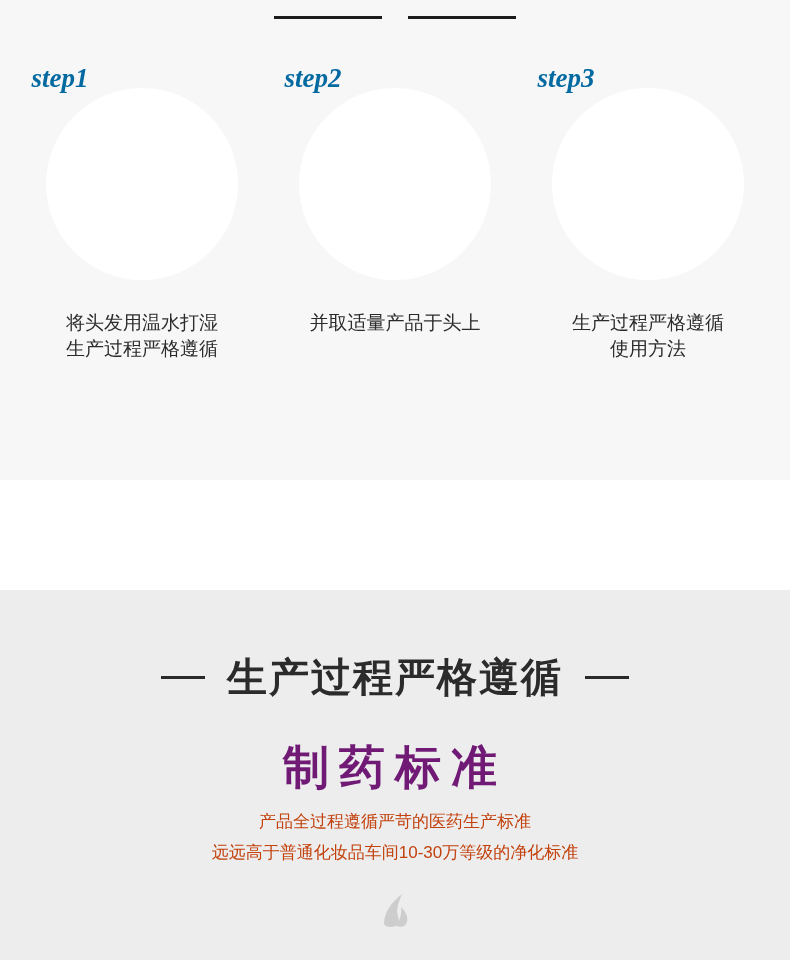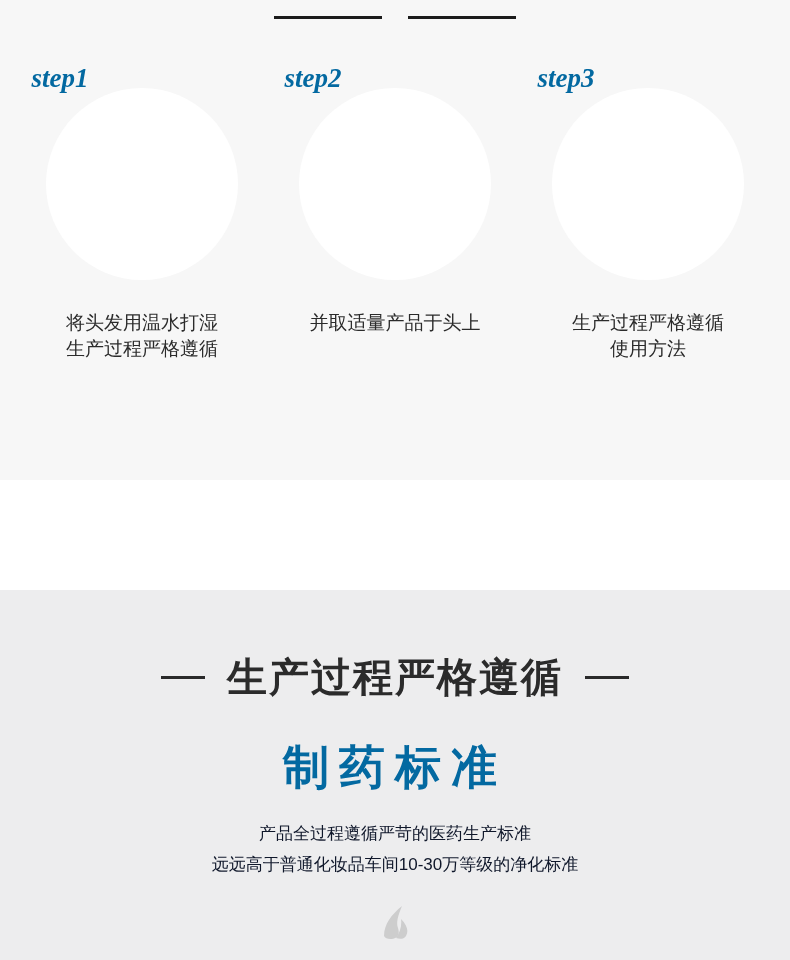--- a/index.html
+++ b/index.html
@@ -125,29 +125,29 @@
     font-size: 40px;
     font-weight: bold;
     letter-spacing: 2px;
     color: #2b2b2b;
     line-height: 1;
   }
   .std-title-2 {
     font-size: 46px;
     font-weight: bold;
     letter-spacing: 10px;
-    color: #0369a1;
+    color: #701a75;
     margin-top: 14px;
     line-height: 1;
   }
   .std-lines {
-    margin-top: 28px;
+    margin-top: 16px;
     font-size: 17px;
     line-height: 31px;
-    color: #0f172a;
+    color: #c2410c;
   }
   .std-lines div {
     white-space: nowrap;
   }
 
   .brand {
     display: flex;
     align-items: center;
     justify-content: center;
     gap: 10px;

